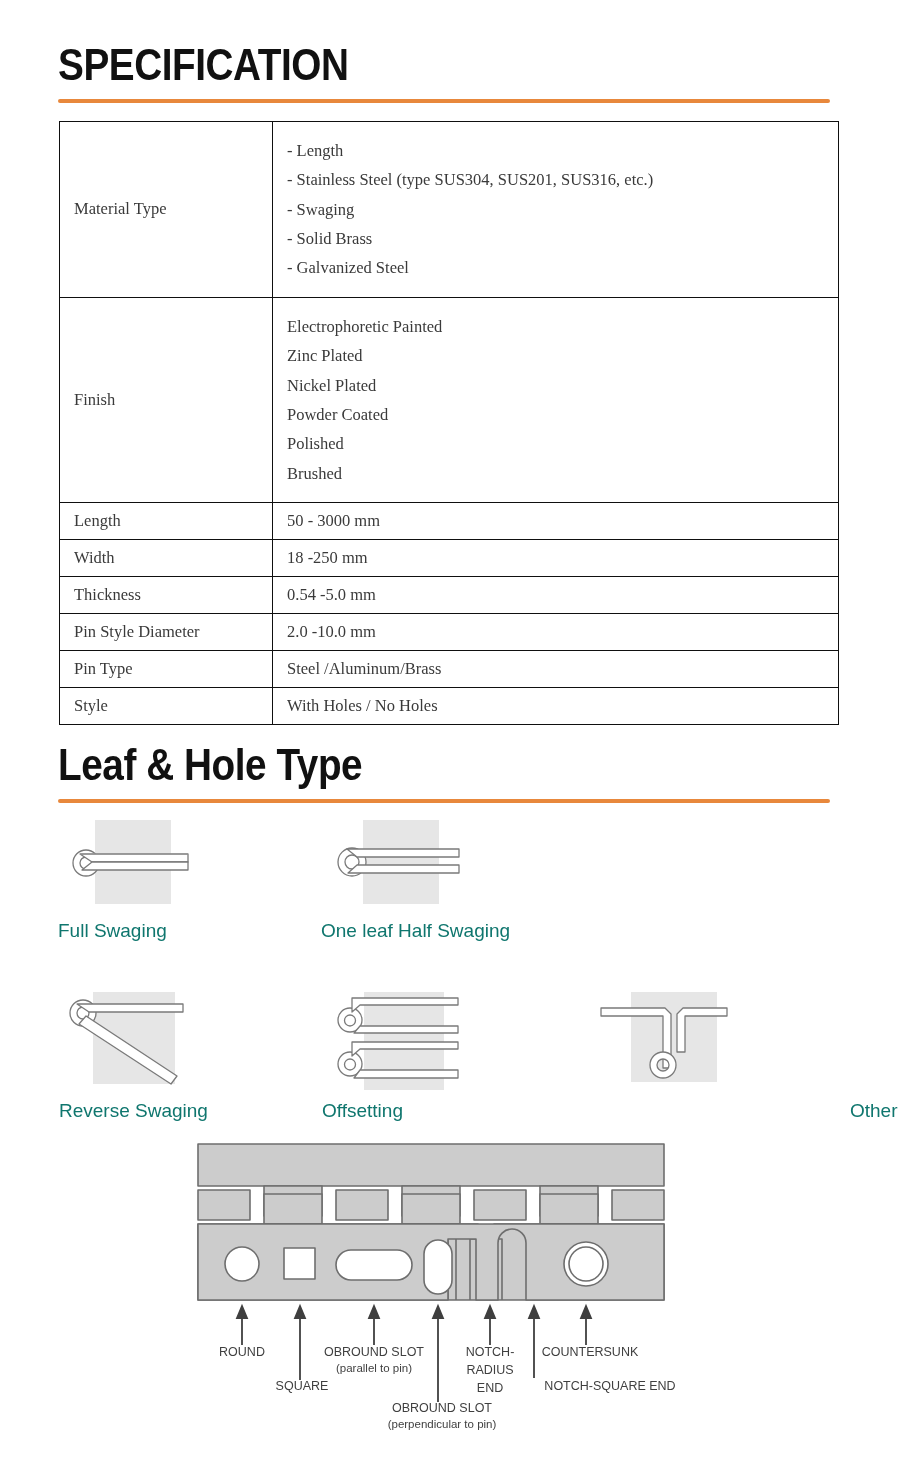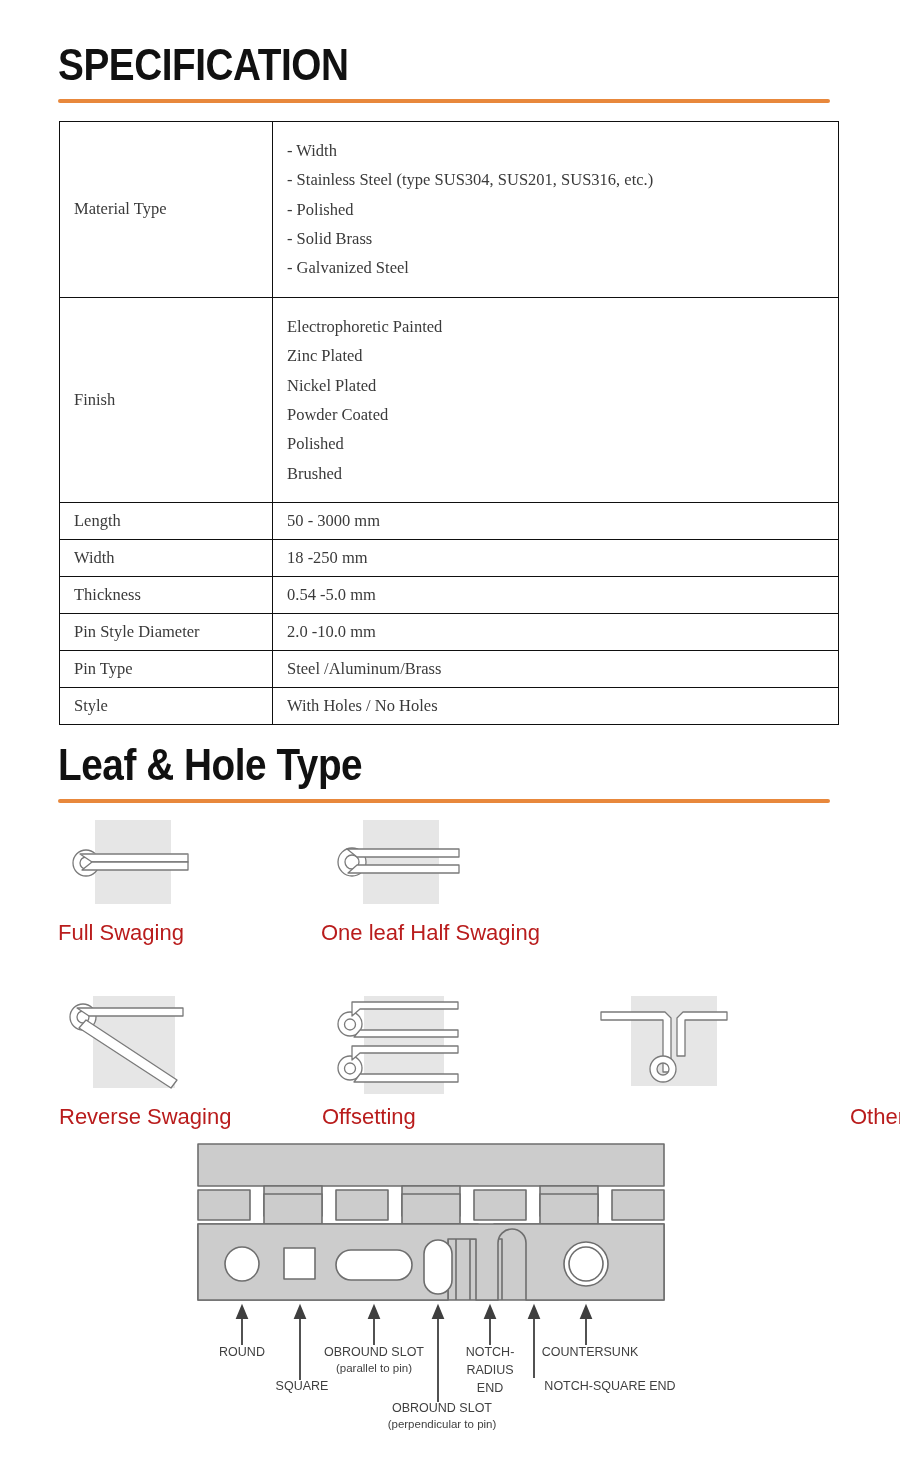--- a/index.html
+++ b/index.html
@@ -69,22 +69,22 @@
     width: 790px;
   }
   .leaf-row { display: flex; }
   .leaf-cell { width: 263px; position: relative; }
   .leaf-art {
     position: relative;
     height: 96px;
   }
   .leaf-art svg { display: block; }
   .leaf-label {
-    font-size: 22px;
-    color: #b91c1c;
+    font-size: 19px;
+    color: #0f766e;
     white-space: nowrap;
   }
   #leaf-row-1 .leaf-label { margin-top: 6px; }
   #leaf-row-2 { margin-top: 48px; justify-content: flex-end; }
   #leaf-row-2 .leaf-art { height: 108px; }
   #leaf-row-2 .leaf-label { margin-top: 2px; }
 
   .lf-c0 .leaf-art { padding-left: 0px; }
   .lf-c1 .leaf-art { padding-left: 0px; }
 
@@ -108,23 +108,23 @@
     <div class="section-title">SPECIFICATION</div>
     <div class="rule"></div>
   </div>
 
   <table class="spec-table">
     <tbody>
       <tr>
         <td class="key tall">Material Type</td>
         <td class="val tall">
           <ul class="stack">
-            <li>- Width</li>
+            <li>- Length</li>
             <li>- Stainless Steel (type SUS304, SUS201, SUS316, etc.)</li>
-            <li>- Polished</li>
+            <li>- Swaging</li>
             <li>- Solid Brass</li>
             <li>- Galvanized Steel</li>
           </ul>
         </td>
       </tr>
       <tr>
         <td class="key tall">Finish</td>
         <td class="val tall">
           <ul class="stack">
             <li>Electrophoretic Painted</li>

